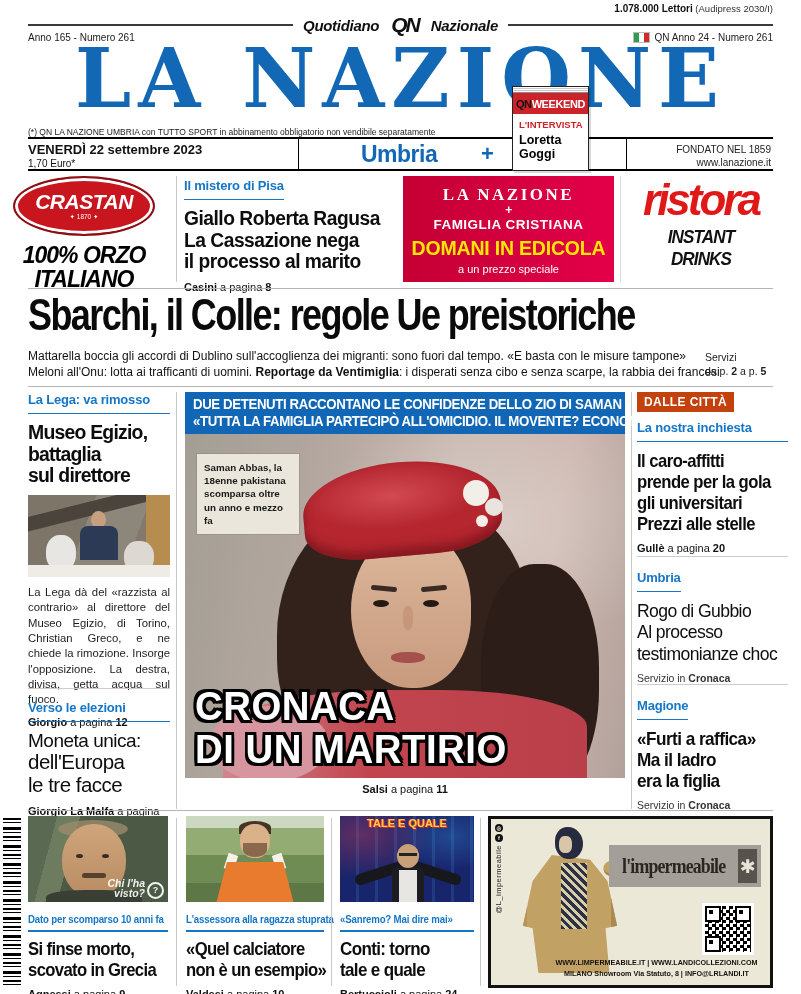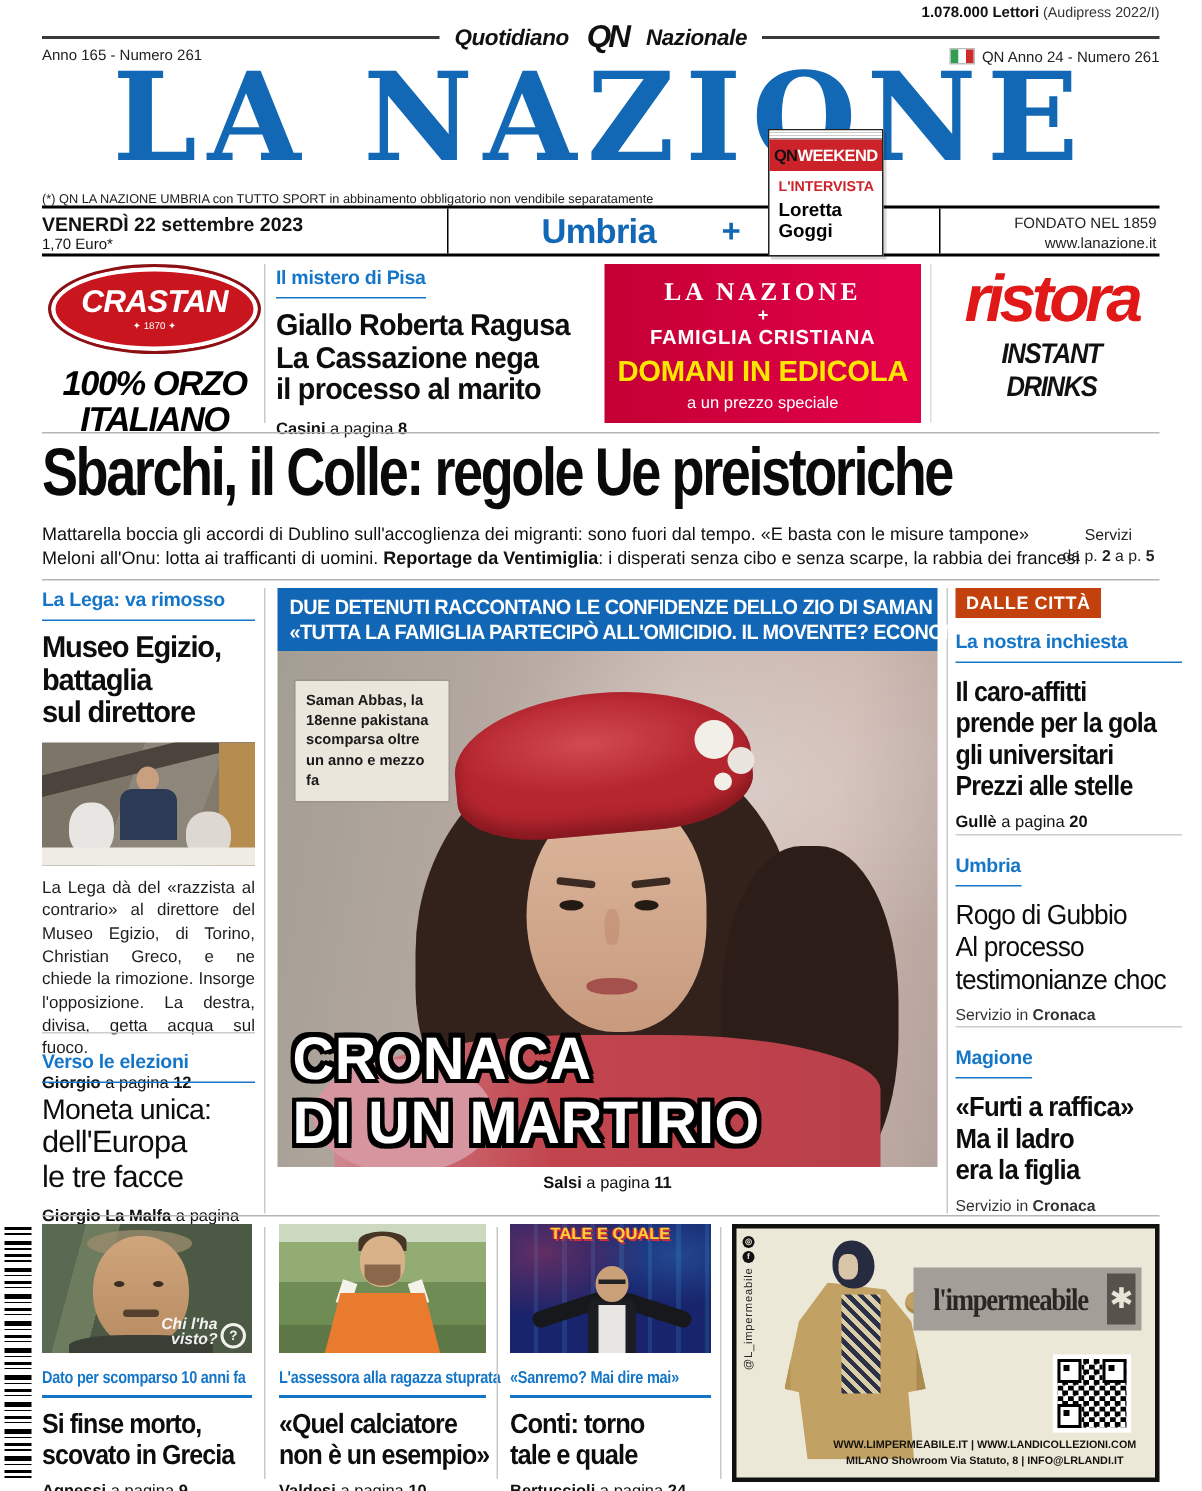--- a/index.html
+++ b/index.html
@@ -43,21 +43,21 @@
          border:1.5px solid #222;z-index:6;box-sizing:border-box;box-shadow:2px 2px 0 rgba(0,0,0,.15)}
   .wkpages{height:5px;background:repeating-linear-gradient(180deg,#fff 0 1px,#ccc 1px 2px);border-bottom:1px solid #888}
   .wkhead{height:21px;background:#cc2229;display:flex;align-items:center;justify-content:center;
           font-weight:900;font-size:11px;letter-spacing:-0.4px}
   .wkhead .q{color:#111}.wkhead .w{color:#fff}
   .wkbody{padding:5px 6px}
   .wkk{color:#cc2229;font-weight:900;font-size:9.5px;margin-bottom:3px}
   .wkn{font-weight:900;font-size:12.5px;line-height:1.12;color:#000}
 
   
-  .crastan{position:absolute;left:32px;top:176px;width:142px;text-align:center}
+  .crastan{position:absolute;left:13px;top:176px;width:142px;text-align:center}
   .cr-oval{width:138px;height:56px;margin:0 auto;background:#c8151e;border:2px solid #8c0f14;border-radius:50%;
            box-shadow:inset 0 0 0 3px #fff;display:flex;flex-direction:column;align-items:center;justify-content:center;color:#fff}
   .cr-oval .t{font-weight:900;font-style:italic;font-size:21px;letter-spacing:-0.5px;line-height:1}
   .cr-oval .y{font-size:6.5px;margin-top:1px}
   .cr-orzo{margin-top:8px;font-style:italic;font-weight:900;font-size:23px;line-height:1.04;letter-spacing:-1px;color:#000}
 
   .pisa{position:absolute;left:184px;top:176px;width:212px}
   .kicker{color:#1576c8;font-weight:bold;font-size:13px;letter-spacing:-0.2px;
           border-bottom:1.5px solid #1576c8;padding-bottom:6px;margin-bottom:8px}
   .hl{font-weight:bold;letter-spacing:-0.5px;line-height:1.08;white-space:nowrap;transform-origin:left top;color:#0d0d0d}
@@ -74,21 +74,21 @@
   .ristora{position:absolute;left:629px;top:178px;width:144px;text-align:center}
   .ri-name{color:#e01818;font-weight:900;font-style:italic;font-size:44px;letter-spacing:-3px;line-height:1}
   .ri-sub{font-weight:bold;font-style:italic;font-size:19px;letter-spacing:-1px;color:#111;margin-top:4px;
           transform:scaleX(.9);transform-origin:center}
 
   
   .h1wrap{position:absolute;left:28px;top:292px;width:745px;overflow:visible}
   .h1{font-size:45px;font-weight:900;letter-spacing:-2px;white-space:nowrap;line-height:1;
       transform:scaleX(.8);transform-origin:left top;color:#0a0a0a}
   .deck{position:absolute;left:28px;top:349px;width:694px;font-size:12px;line-height:1.32;color:#111}
-  .services{position:absolute;left:705px;top:350px;width:68px;text-align:center;font-size:10.5px;line-height:1.35;color:#222}
+  .services{position:absolute;left:705px;top:350px;width:68px;text-align:left;font-size:10.5px;line-height:1.35;color:#222}
 
   
   .lcol{position:absolute;left:28px;width:142px}
   .rcol{position:absolute;left:637px;width:151px}
   .hl-line{display:block}
 
   .photo{position:relative;overflow:hidden}
   .museo-photo{width:142px;height:82px;background:linear-gradient(110deg,#7d7668 0 40%,#8d867a 40% 72%,#837a6c 72% 100%)}
   .mp-beam{position:absolute;left:-12px;top:4px;width:170px;height:14px;background:#4a443c;transform:rotate(-14deg)}
   .mp-head{position:absolute;left:63px;top:16px;width:15px;height:17px;background:#c9a07f;border-radius:50%}
@@ -207,21 +207,21 @@
   .imp-qr .f::after{content:"";display:block;width:4px;height:4px;background:#000;margin:1.5px}
   .imp-txt{position:absolute;left:56px;right:4px;bottom:5px;text-align:center;font-size:7.2px;font-weight:bold;
            color:#15120e;line-height:1.5}
 </style>
 </head>
 <body>
 
 <div class="page">
 
   <div class="readers">
-    <b>1.078.000 Lettori</b><span class="rn"> (Audipress 2022/I)</span>
+    <b>1.078.000 Lettori</b><span class="rn"> (Audipress 2030/I)</span>
   </div>
   <div class="centerrow">
     <div class="rule"></div>
     <span class="qn-pre">Quotidiano</span>
     <span class="qn-logo">QN</span>
     <span class="qn-post">Nazionale</span>
     <div class="rule"></div>
   </div>
   <div class="meta" style="left:28px">Anno 165 - Numero 261</div>
   <div class="meta" style="right:28px">

